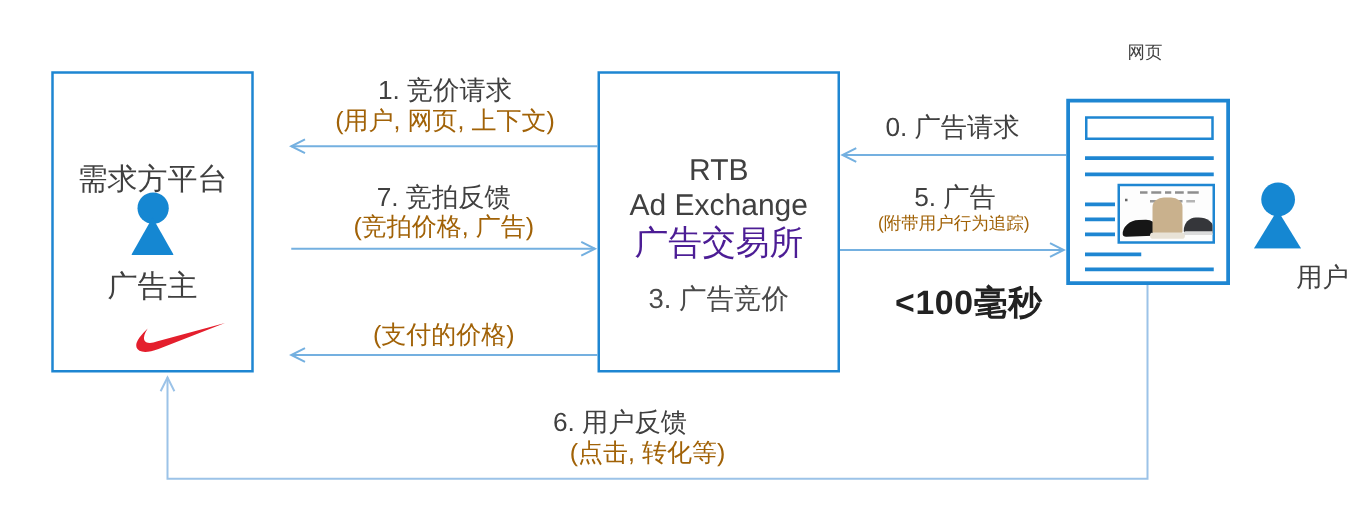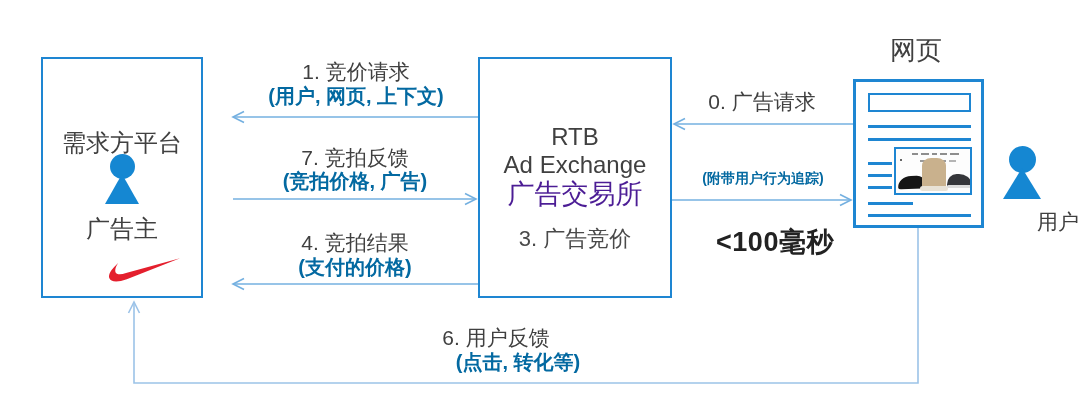--- a/index.html
+++ b/index.html
@@ -3,21 +3,21 @@
 <meta charset="utf-8">
 <style>
   * { margin:0; padding:0; box-sizing:border-box; }
   html,body { background:#ffffff; }
   body { font-family:"Liberation Sans","DejaVu Sans",sans-serif; }
   #canvas { position:relative; width:1080px; height:412px; background:#fff; overflow:hidden; }
   .abs { position:absolute; }
   .box { position:absolute; border:2px solid #1e86d2; background:#fff; }
   .ctr { transform:translateX(-50%); text-align:center; white-space:nowrap; }
   .blk { color:#404040; }
-  .blu { color:#0369a1;font-weight:bold; }
+  .blu { color:#a16207; }
   .f-label { font-size:21px; }
   .f-detail { font-size:20px; }
   .node-title { font-size:24px; color:#404040; }
   .latency { font-size:27px; font-weight:600; color:#222; letter-spacing:0.5px; }
   svg.layer { position:absolute; left:0; top:0; }
 
   
   .p-head { background:#1587d2; border-radius:50%; margin:0 auto; }
   .p-body { background:#1587d2; clip-path:polygon(50% 0,100% 100%,0 100%); margin:-5px auto 0 auto; }
 
@@ -78,21 +78,21 @@
     </svg>
   </div>
 
   <div class="box" style="left:478px;top:57px;width:194px;height:241px;">
     <div class="abs ctr node-title" style="left:50%;top:64px;">RTB</div>
     <div class="abs ctr node-title" style="left:50%;top:92px;">Ad Exchange</div>
     <div class="abs ctr" style="left:50%;top:117px;font-size:27px;color:#4c1d95;">广告交易所</div>
     <div class="abs ctr" style="left:50%;top:165px;font-size:22px;color:#4a4a4a;text-align:center;">3. 广告竞价</div>
   </div>
 
-  <div class="abs ctr blk" style="left:916px;top:33px;font-size:26px;">网页</div>
+  <div class="abs ctr blk" style="left:916px;top:33px;font-size:14px;">网页</div>
   <div class="box" style="left:853px;top:79px;width:131px;height:149px;border-width:3px;">
     <div class="wp-rect" style="left:12px;top:11px;width:103px;height:19px;"></div>
     <div class="wp-line" style="left:12px;top:43px;width:103px;"></div>
     <div class="wp-line" style="left:12px;top:56px;width:103px;"></div>
     <div class="wp-line" style="left:12px;top:80px;width:24px;"></div>
     <div class="wp-line" style="left:12px;top:92px;width:24px;"></div>
     <div class="wp-line" style="left:12px;top:104px;width:24px;"></div>
     <div class="wp-line" style="left:12px;top:120px;width:45px;"></div>
     <div class="wp-line" style="left:12px;top:132px;width:103px;"></div>
 
@@ -118,25 +118,25 @@
     <div class="p-body" style="width:38px;height:31px;"></div>
   </div>
   <div class="abs ctr blk" style="left:1022px;top:208px;font-size:21px;margin-left:36px;">用户</div>
 
   <div class="abs ctr blk f-label" style="left:356px;top:58px;">1. 竞价请求</div>
   <div class="abs ctr blu f-detail" style="left:356px;top:83px;">(用户, 网页, 上下文)</div>
 
   <div class="abs ctr blk f-label" style="left:355px;top:144px;">7. 竞拍反馈</div>
   <div class="abs ctr blu f-detail" style="left:355px;top:168px;">(竞拍价格, 广告)</div>
 
-  <div class="abs ctr blk f-label" style="left:355px;top:229px;">4. 竞拍结果</div>
   <div class="abs ctr blu f-detail" style="left:355px;top:254px;">(支付的价格)</div>
 
   <div class="abs ctr blk f-label" style="left:762px;top:88px;">0. 广告请求</div>
 
+  <div class="abs ctr blk f-label" style="left:764px;top:144px;">5. 广告</div>
   <div class="abs ctr blu" style="left:763px;top:170px;font-size:14px;">(附带用户行为追踪)</div>
 
   <div class="abs ctr latency" style="left:775px;top:224px;">&lt;100毫秒</div>
 
   <div class="abs ctr blk f-label" style="left:496px;top:324px;">6. 用户反馈</div>
   <div class="abs ctr blu f-detail" style="left:518px;top:349px;">(点击, 转化等)</div>
 
 </div>
 
 </body></html>

